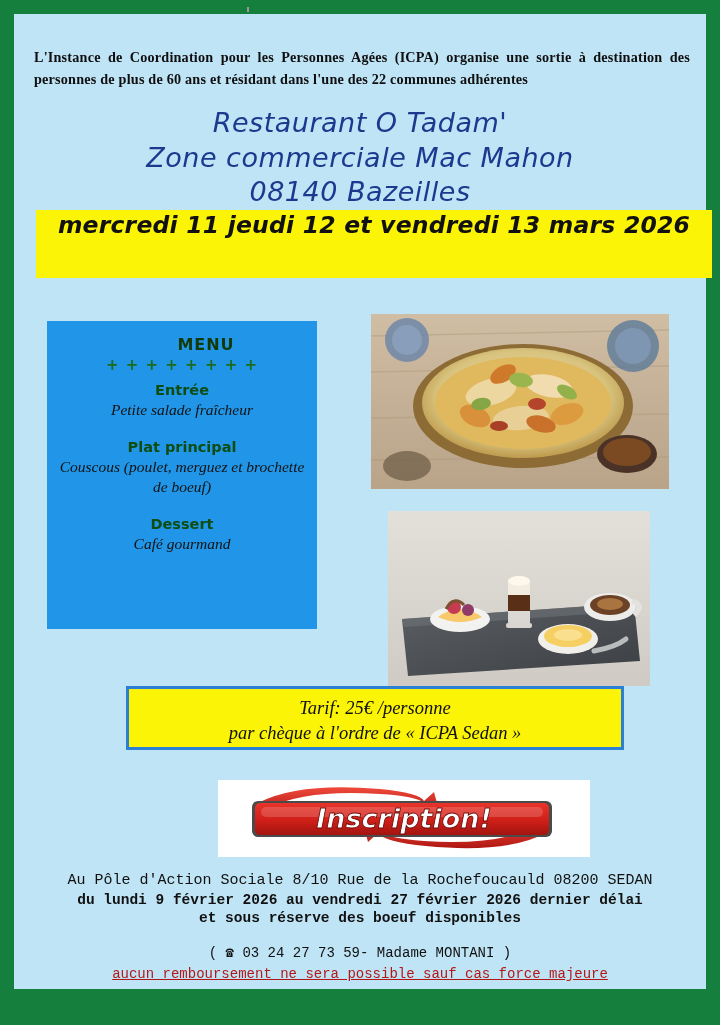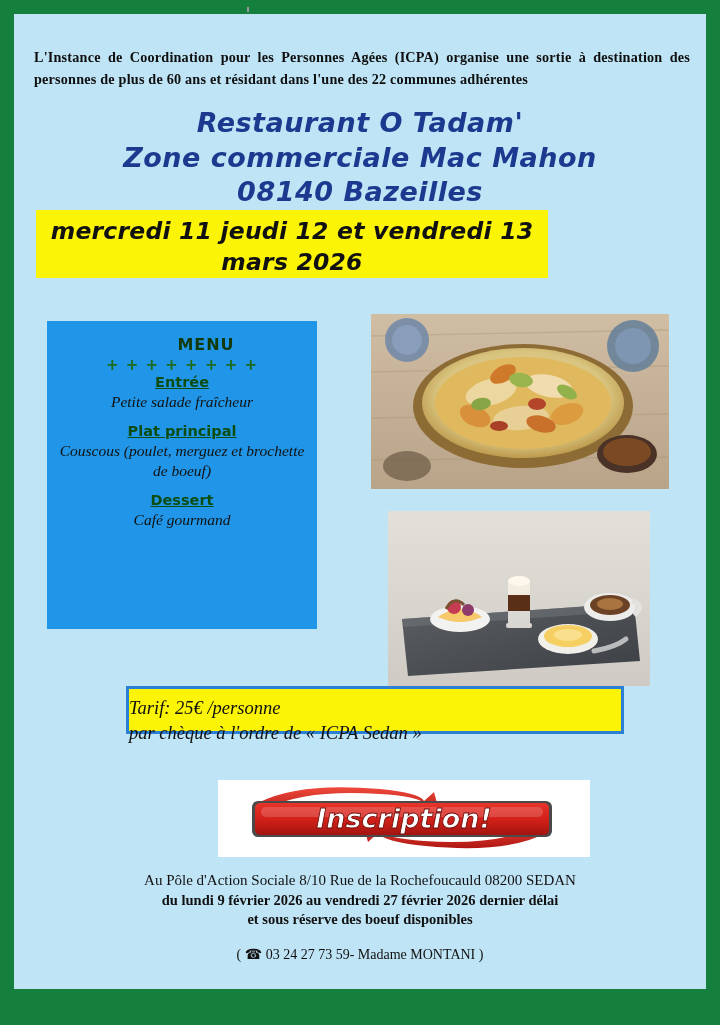--- a/index.html
+++ b/index.html
@@ -44,45 +44,44 @@
     letter-spacing: 0.2px;
   }
   
   .resto {
     position: absolute;
     left: 0;
     top: 92px;
     width: 692px;
     text-align: center;
     font-family: "DejaVu Sans", sans-serif;
-    font-weight: bold;
+    font-weight: normal;
     font-style: italic;
     color: #1b3a8f;
     font-size: 27px;
     line-height: 1.28;
     letter-spacing: 0.5px;
   }
   .resto div { white-space: nowrap; }
 
   
   .date-band {
     position: absolute;
     left: 22px;
     top: 196px;
-    width: 512px;
+    width: 676px;
     height: 68px;
     background: #fbf406;
     text-align: center;
     color: #111;
     font-family: "DejaVu Sans", sans-serif;
     font-weight: bold;
     font-style: italic;
     font-size: 23.5px;
     line-height: 1.3;
-    padding-top: 6px;
     box-sizing: border-box;
     letter-spacing: 0.2px;
   }
   .date-band .l2 { font-size: 22px; }
 
   
   .menu-box {
     position: absolute;
     left: 33px;
     top: 307px;
@@ -107,21 +106,21 @@
     font-size: 15px;
     color: #1b6b1b;
     letter-spacing: 1px;
     margin-top: 2px;
   }
   .menu-head {
     font-family: "DejaVu Sans", sans-serif;
     font-weight: bold;
     font-size: 14.5px;
     color: #0d4d12;
-    text-decoration: underline;
+    margin-top: 8px;
   }
   .menu-text {
     font-family: "Liberation Serif", serif;
     font-style: italic;
     font-size: 15.5px;
     color: #111;
     line-height: 1.25;
     margin-top: 2px;
     padding: 0 10px;
   }
@@ -153,25 +152,25 @@
     overflow: hidden;
     background: #d6d2cc;
   }
 
   
   .tarif-box {
     position: absolute;
     left: 112px;
     top: 672px;
     width: 498px;
-    height: 48px;
+    height: 64px;
     background: #fbf406;
     border: 3px solid #2b7fd4;
     box-sizing: border-box;
-    text-align: left;
+    text-align: center;
     font-family: "Liberation Serif", serif;
     font-style: italic;
     color: #111;
   }
   .tarif-l1 { font-size: 18.5px; margin-top: 9px; }
   .tarif-l2 { font-size: 18.5px; margin-top: 4px; }
 
   
   .inscr-wrap {
     position: absolute;
@@ -183,21 +182,21 @@
   }
 
   
   .footer {
     position: absolute;
     left: 0;
     top: 858px;
     width: 692px;
     text-align: center;
     color: #111;
-    font-family: Liberation Serif, serif;
+    font-family: Liberation Mono, monospace;
   }
   .f1 { font-size: 15px; }
   .f2 { font-size: 14.5px; font-weight: bold; margin-top: 3px; }
   .f3 { font-size: 14.5px; font-weight: bold; margin-top: 2px; }
   .f4 { font-size: 14px; margin-top: 18px; }
   .f5 {
     font-size: 14px;
     margin-top: 5px;
     color: #b31818;
     text-decoration: underline;
@@ -364,16 +363,17 @@
         <rect x="43" y="27" width="282" height="10" rx="5" fill="#ffffff" opacity="0.17"></rect>
         <text x="186" y="48" text-anchor="middle" font-family="DejaVu Sans, sans-serif" font-style="italic" font-weight="bold" font-size="27" fill="#ffffff" stroke="#6d0d0a" stroke-width="0.9">Inscription!</text>
       </svg>
     </div>
 
     <div class="footer">
       <div class="f1">Au Pôle d'Action Sociale 8/10 Rue de la Rochefoucauld  08200 SEDAN</div>
       <div class="f2">du lundi 9 février 2026 au vendredi 27 février 2026 dernier délai</div>
       <div class="f3">et sous réserve des boeuf disponibles</div>
       <div class="f4">( ☎ 03 24 27 73 59- Madame MONTANI )</div>
+      <div class="f5">aucun remboursement ne sera possible sauf cas force majeure</div>
     </div>
 
   </div>
 </div>
 
 </body></html>

